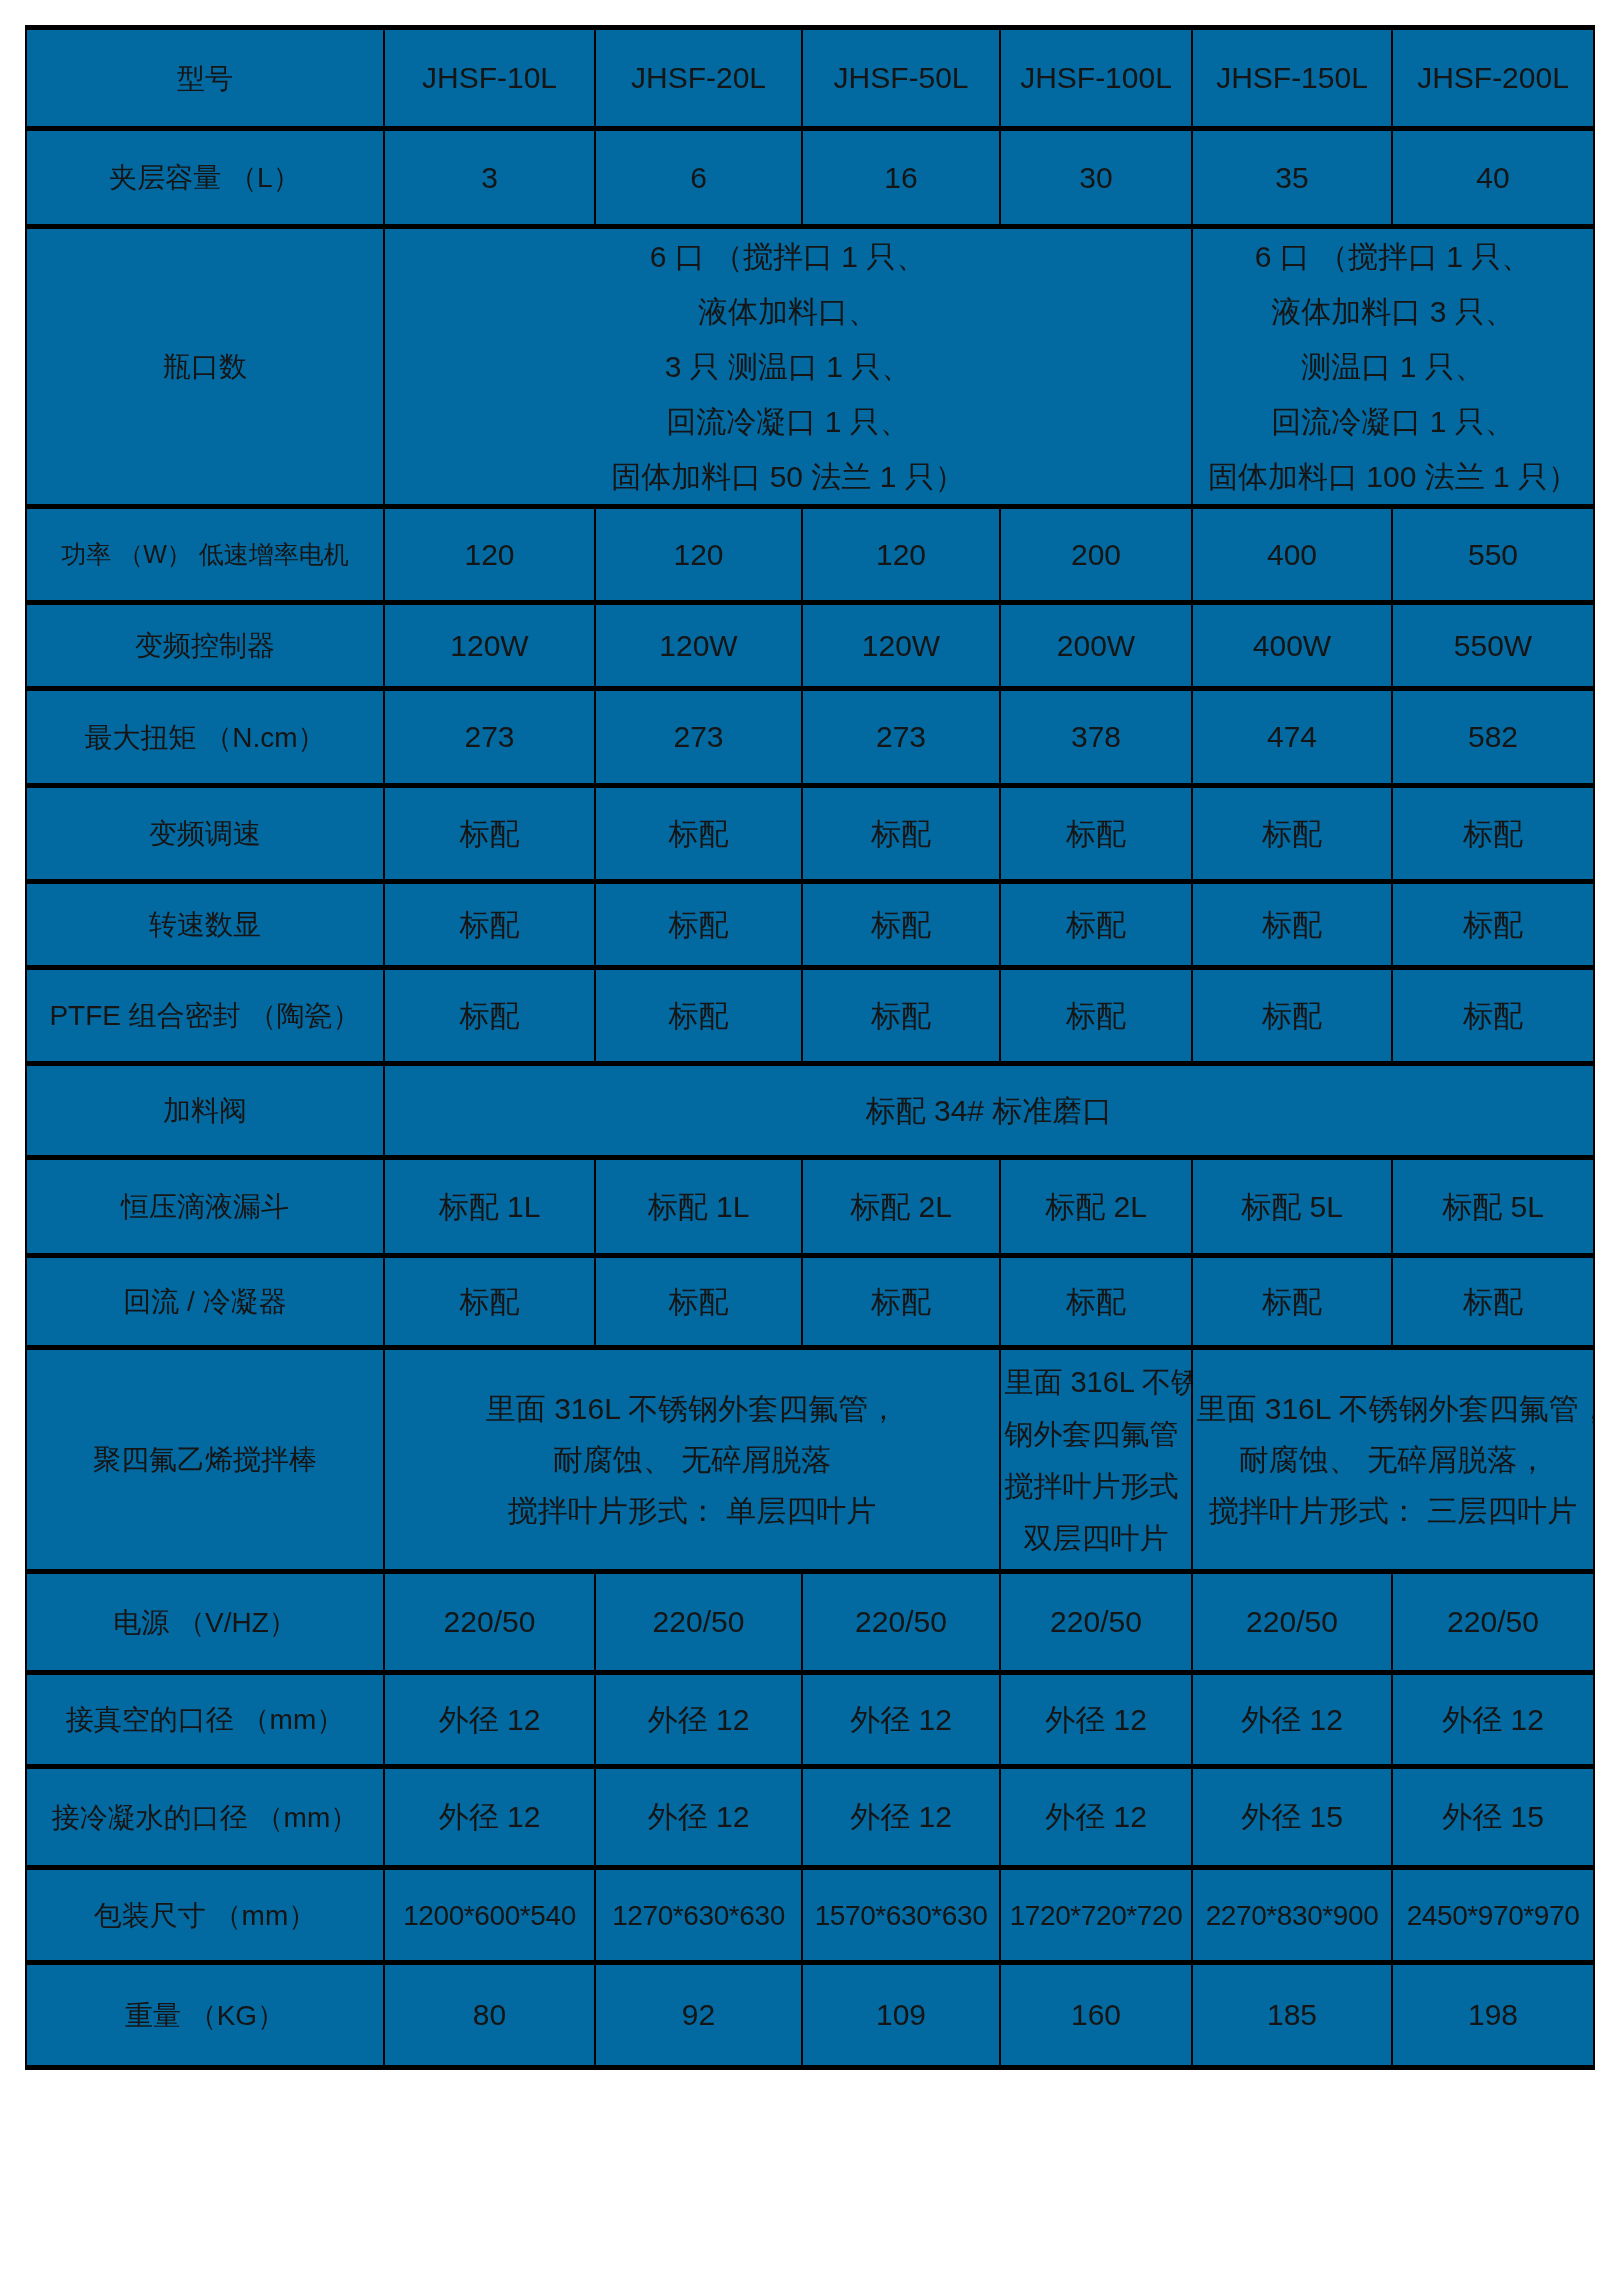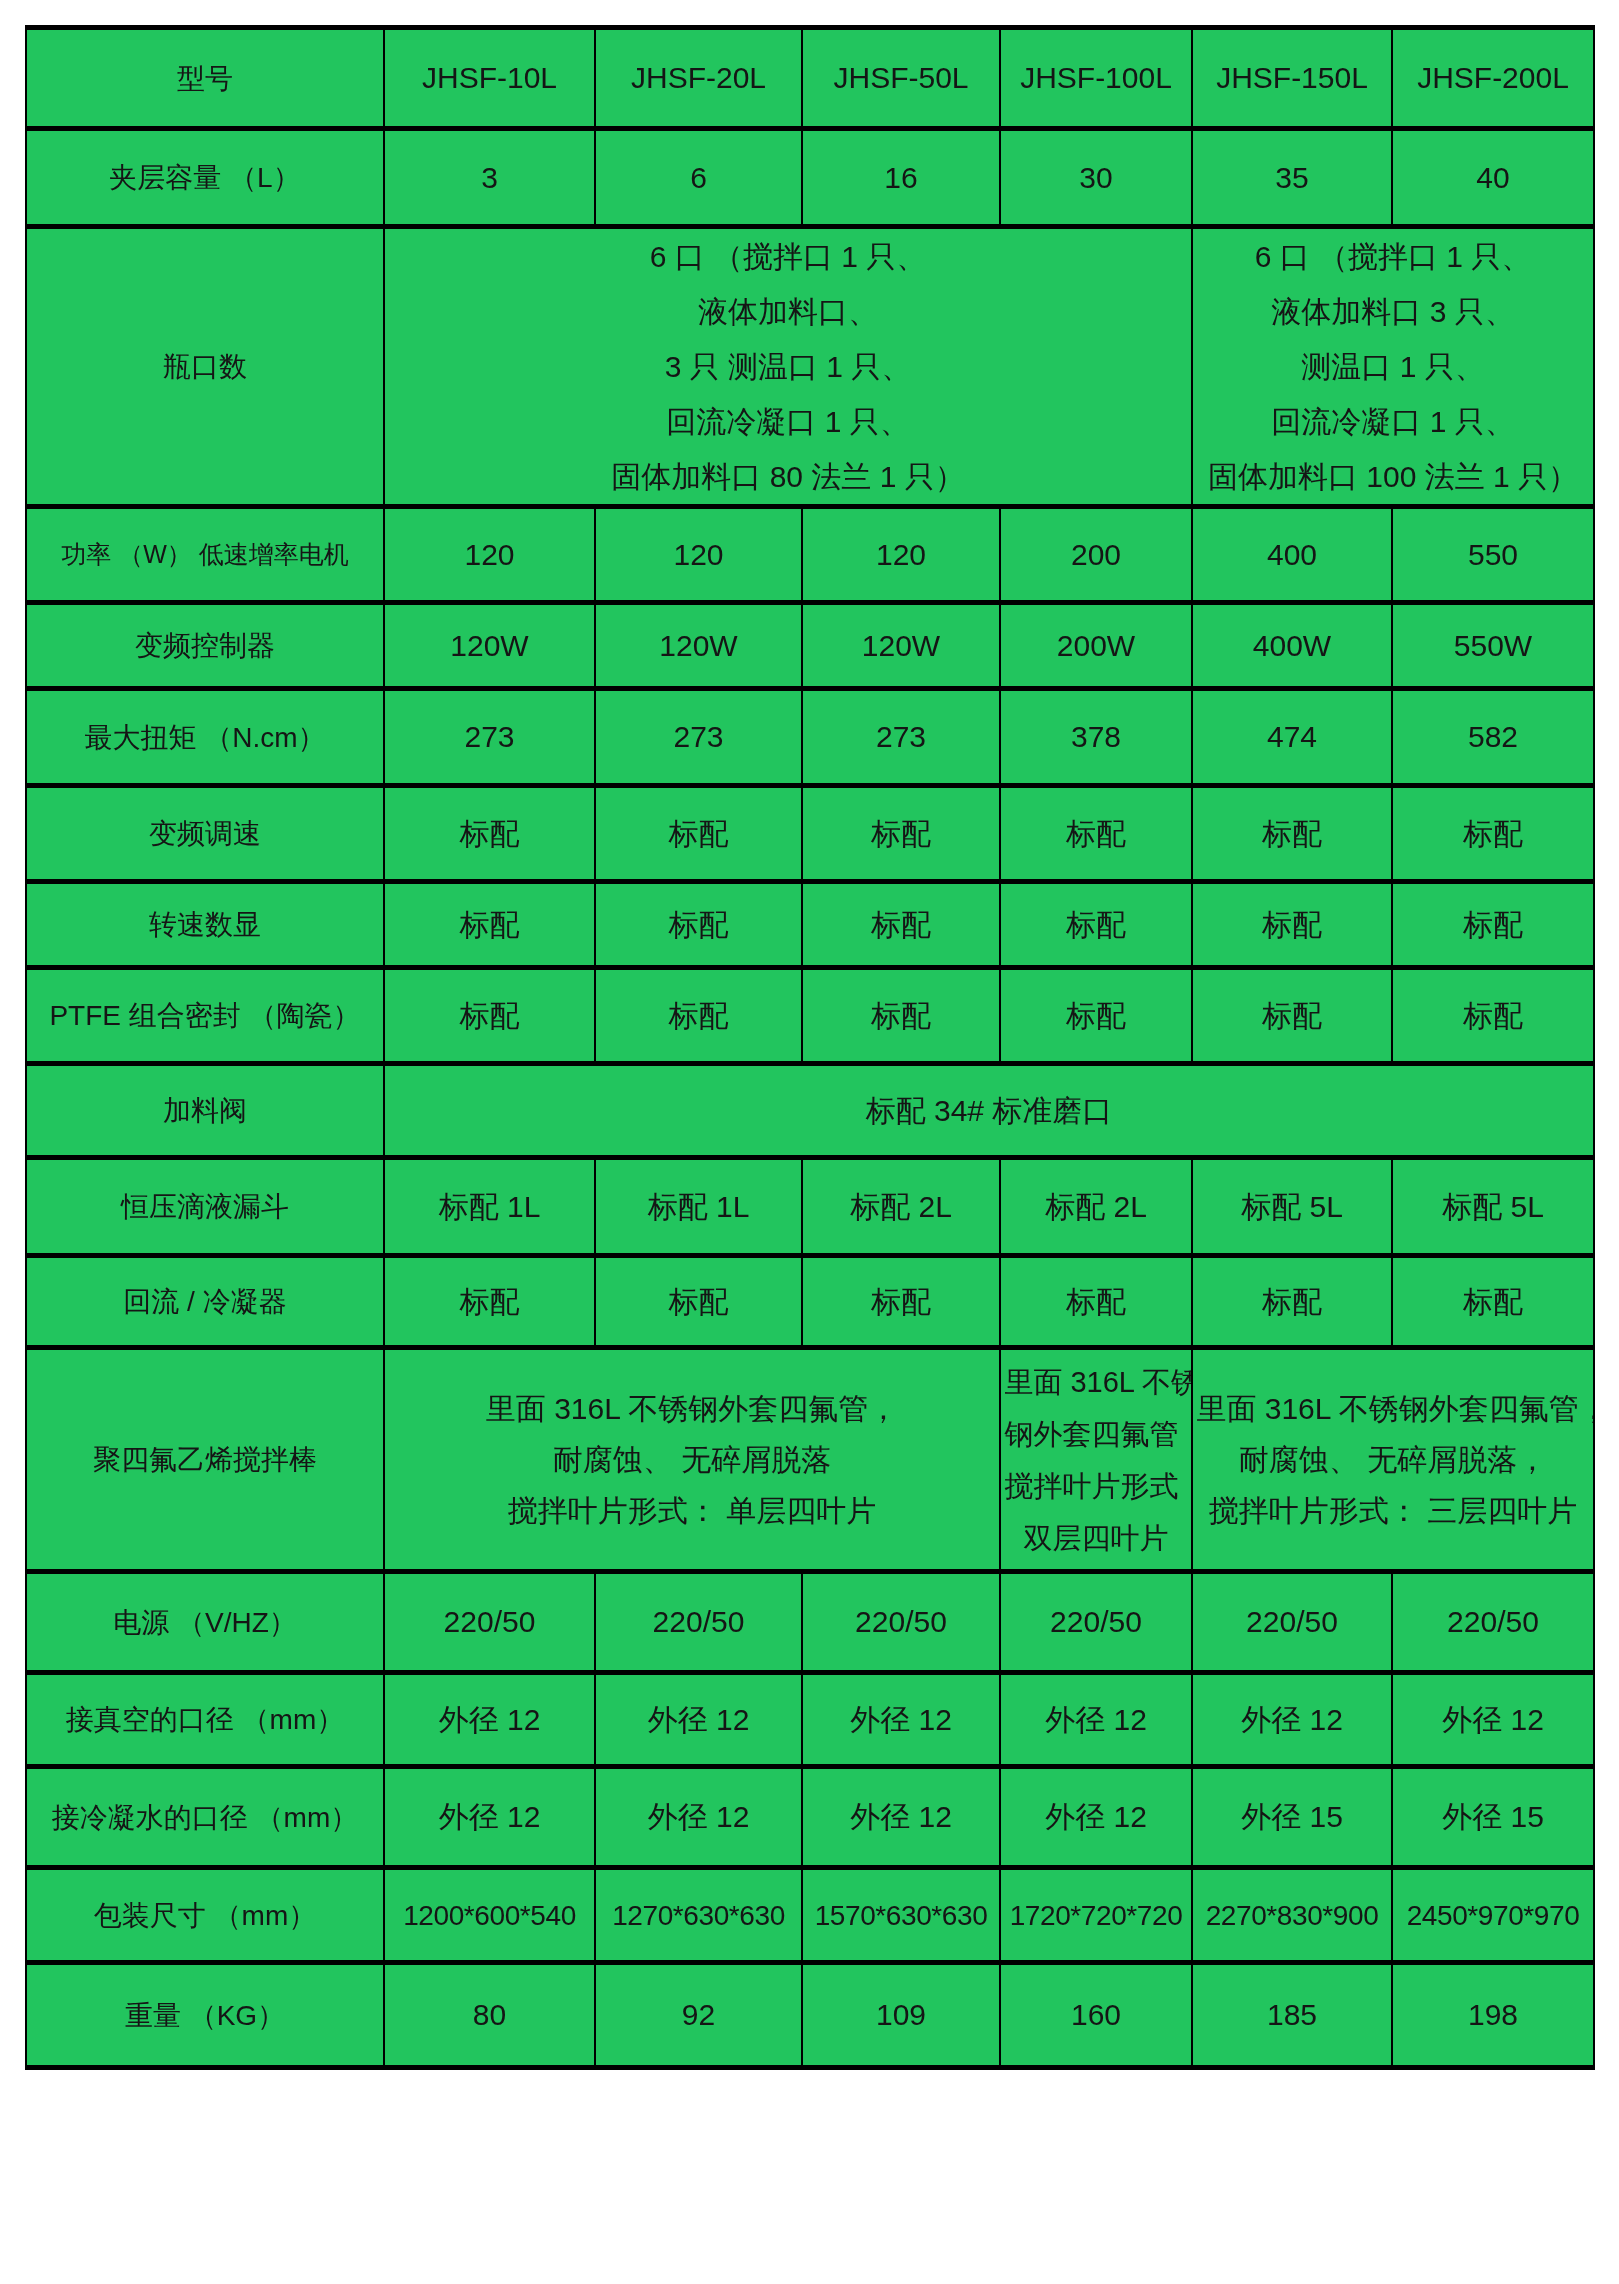--- a/index.html
+++ b/index.html
@@ -3,21 +3,21 @@
 <meta charset="utf-8">
 <style>
   html,body{margin:0;padding:0;background:#ffffff;}
   body{
     width:1619px;height:2284px;position:relative;overflow:hidden;
     font-family:"Liberation Sans","DejaVu Sans",sans-serif;
     color:#151515;
   }
   table.spec{
     position:absolute;left:25px;top:25px;width:1569px;
-    border-collapse:collapse;table-layout:fixed;background:#22c55e;
+    border-collapse:collapse;table-layout:fixed;background:#0369a1;
   }
   td{
     border:2.5px solid #000;
     border-top-width:5px;border-bottom-width:5px;
     text-align:center;vertical-align:middle;
     font-size:30px;line-height:1.25;padding:0 3.4px;overflow:hidden;
     white-space:nowrap;
   }
   td.lbl{font-size:28px;}
   td.xs{font-size:25px;}
@@ -64,21 +64,21 @@
       <td>40</td>
     </tr>
 
     <tr style="height:276px">
       <td class="lbl">瓶口数</td>
       <td colspan="4" class="ml lh65">
         <span class="ln">6 口 （搅拌口 1 只、</span>
         <span class="ln">液体加料口、</span>
         <span class="ln">3 只 测温口 1 只、</span>
         <span class="ln">回流冷凝口 1 只、</span>
-        <span class="ln">固体加料口 80 法兰 1 只）</span>
+        <span class="ln">固体加料口 50 法兰 1 只）</span>
       </td>
       <td colspan="2" class="ml lh65">
         <span class="ln">6 口 （搅拌口 1 只、</span>
         <span class="ln">液体加料口 3 只、</span>
         <span class="ln">测温口 1 只、</span>
         <span class="ln">回流冷凝口 1 只、</span>
         <span class="ln">固体加料口 100 法兰 1 只）</span>
       </td>
     </tr>
 

